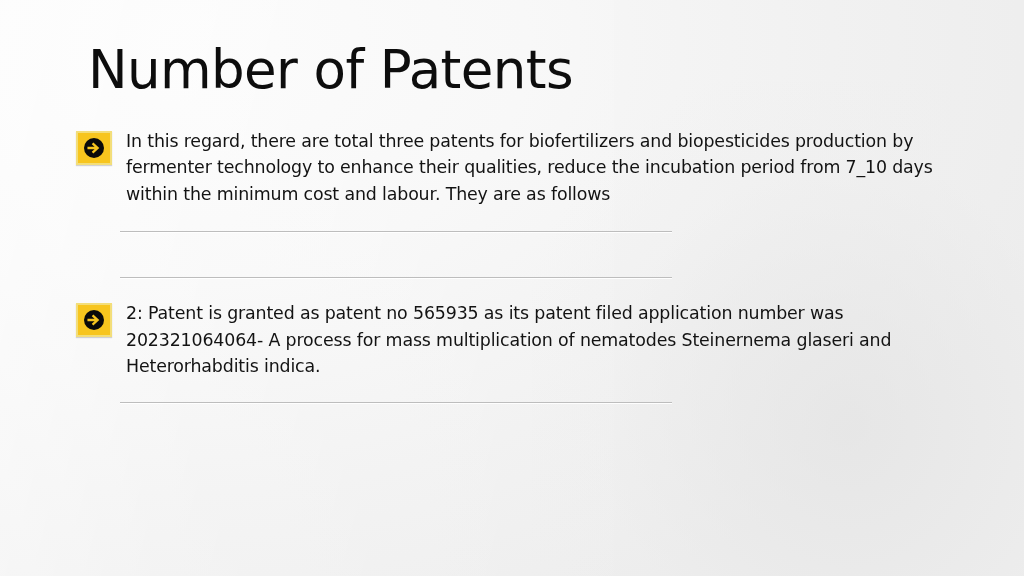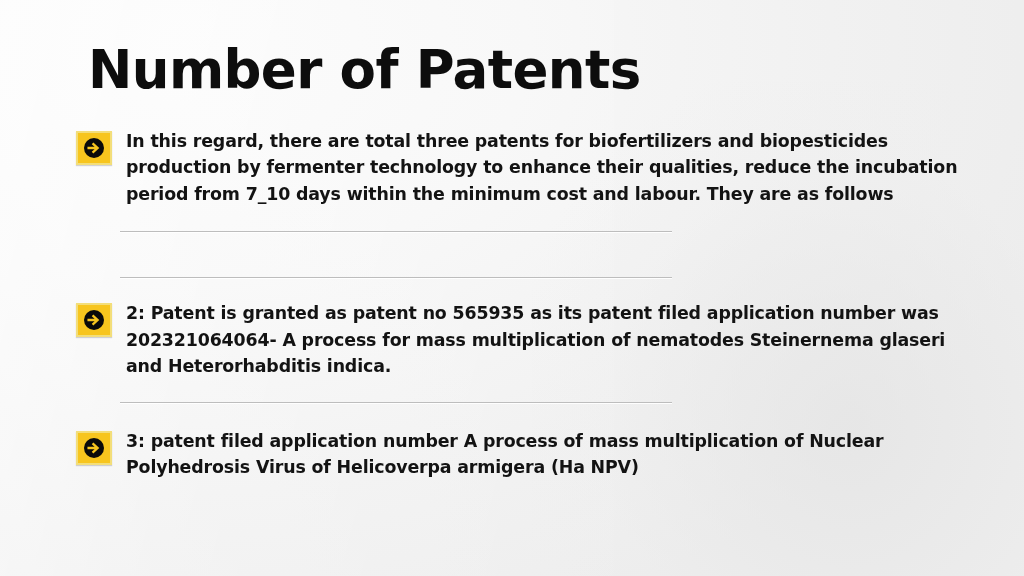--- a/index.html
+++ b/index.html
@@ -52,21 +52,21 @@
   }
 
   
   .slide-title {
     position: absolute;
     left: 88px;
     top: 42px;
     margin: 0;
     font-family: "DejaVu Sans", sans-serif;
     font-size: 53px;
-    font-weight: bold;
+    font-weight: normal;
     letter-spacing: -0.6px;
     color: #0d0d0d;
     line-height: 1.06;
     white-space: nowrap;
     text-align: right;
   }
 
   
   .blocks {
     position: absolute;
@@ -94,21 +94,21 @@
     justify-content: center;
     box-shadow: 0 1px 1px rgba(0,0,0,0.16);
   }
   .bullet-icon svg { display: block; }
 
   .block-text {
     flex: 1 1 auto;
     margin-left: 14px;
     font-family: "DejaVu Sans", sans-serif;
     font-size: 17.4px;
-    font-weight: bold;
+    font-weight: normal;
     color: #131313;
     line-height: 1.52;
     letter-spacing: -0.15px;
     max-width: 844px;
   }
 
   .divider {
     height: 1px;
     background: #bdbdbd;
     margin-left: 44px;
@@ -160,25 +160,16 @@
             <path d="M5.6 11 h7.6 M10.4 7.2 L14.6 11 L10.4 14.8" stroke="#f7c51e" stroke-width="2.3" fill="none" stroke-linecap="square" stroke-linejoin="miter"></path>
           </svg>
         </span>
         <div class="block-text">2: Patent is granted as patent no 565935 as its patent filed application number was 202321064064- A process for mass multiplication of nematodes Steinernema glaseri and Heterorhabditis indica.</div>
       </div>
 
       <div class="gap-e"></div>
       <div class="divider"></div>
       <div class="gap-f"></div>
 
-      <div class="block">
-        <span class="bullet-icon">
-          <svg width="22" height="22" viewBox="0 0 22 22" aria-hidden="true">
-            <circle cx="11" cy="11" r="10" fill="#0a0a0a"></circle>
-            <path d="M5.6 11 h7.6 M10.4 7.2 L14.6 11 L10.4 14.8" stroke="#f7c51e" stroke-width="2.3" fill="none" stroke-linecap="square" stroke-linejoin="miter"></path>
-          </svg>
-        </span>
-        <div class="block-text">3: patent filed application number A process of mass multiplication of Nuclear Polyhedrosis Virus of Helicoverpa armigera (Ha NPV)</div>
-      </div>
 
     </div>
   </div>
 </div>
 
 </body></html>

